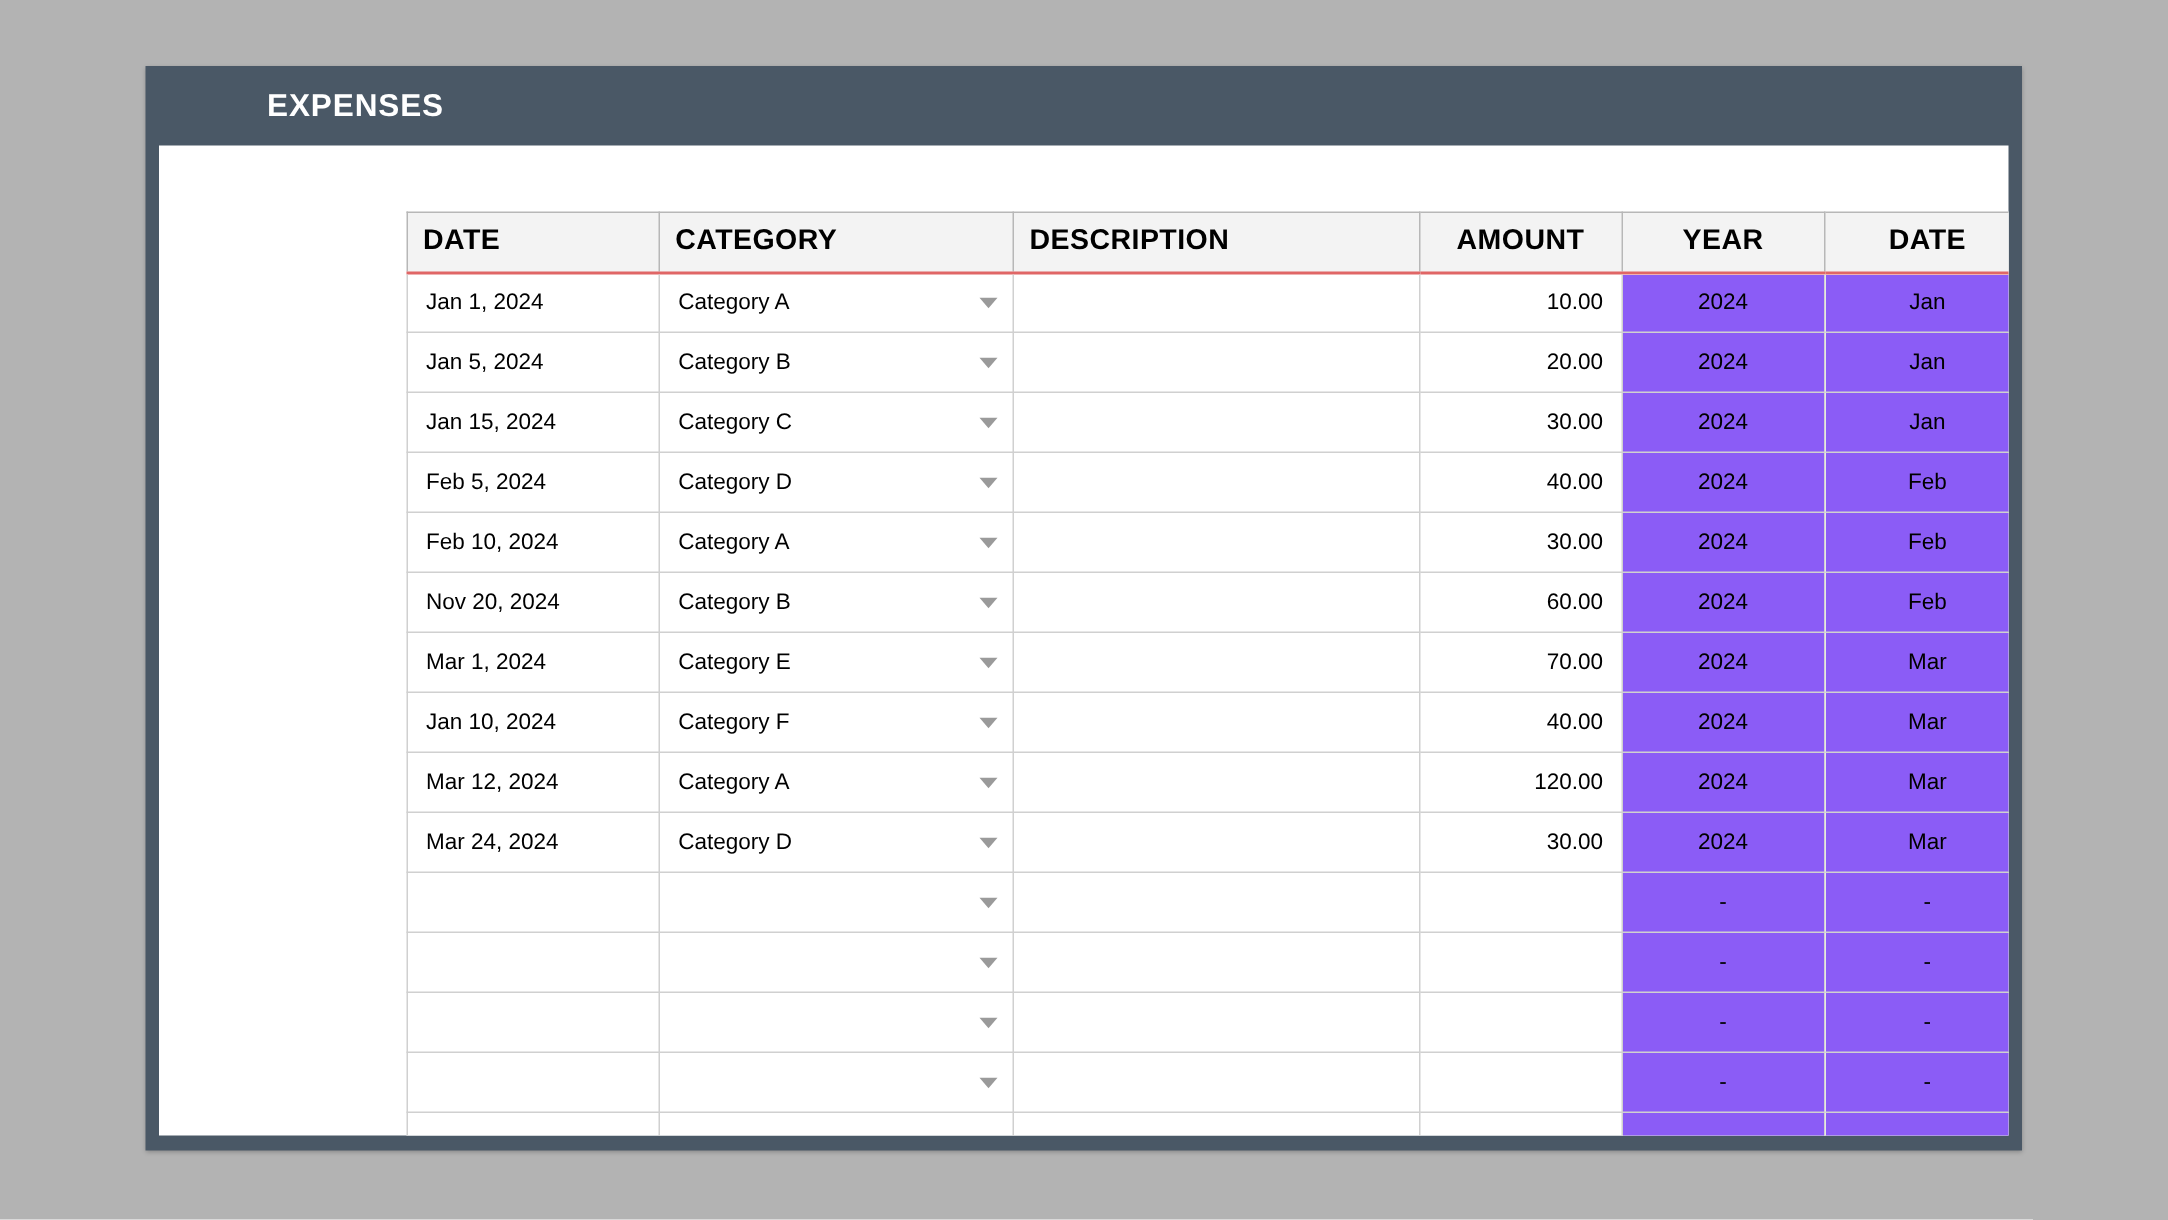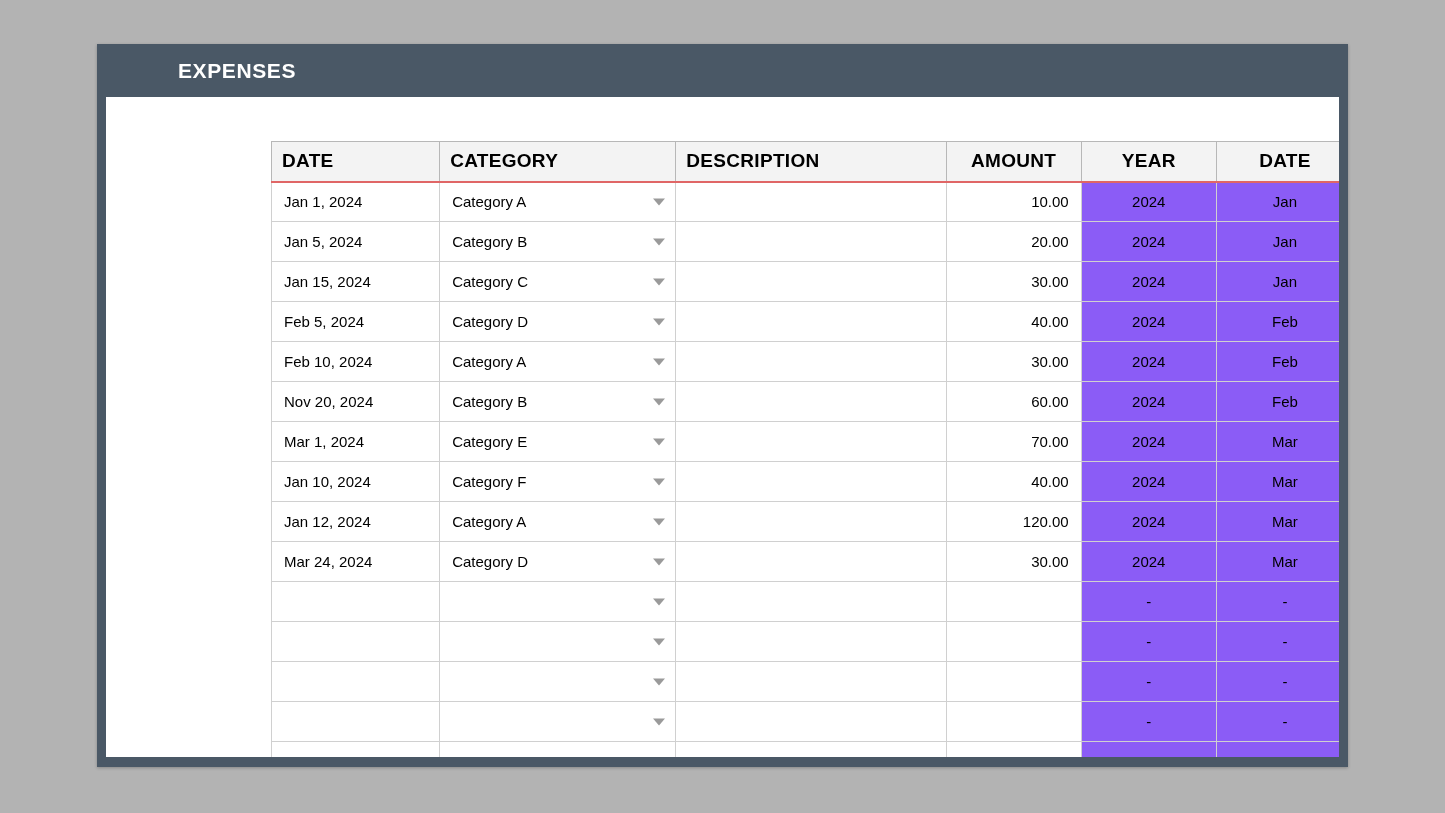--- a/index.html
+++ b/index.html
@@ -244,21 +244,21 @@
               <span>Category F</span>
               <span class="dropdown-arrow"></span>
             </td>
             <td></td>
             <td class="num">40.00</td>
             <td class="formula">2024</td>
             <td class="formula">Mar</td>
           </tr>
 
           <tr>
-            <td>Jan 12, 2024</td>
+            <td>Mar 12, 2024</td>
             <td class="cat-cell">
               <span>Category A</span>
               <span class="dropdown-arrow"></span>
             </td>
             <td></td>
             <td class="num">120.00</td>
             <td class="formula">2024</td>
             <td class="formula">Mar</td>
           </tr>
 

